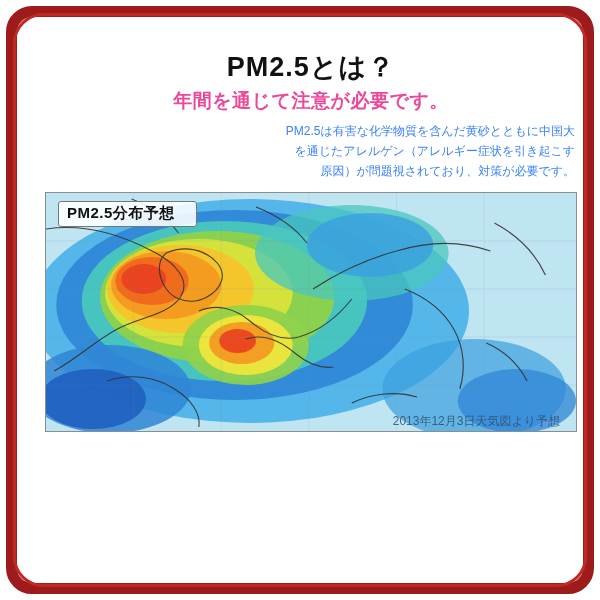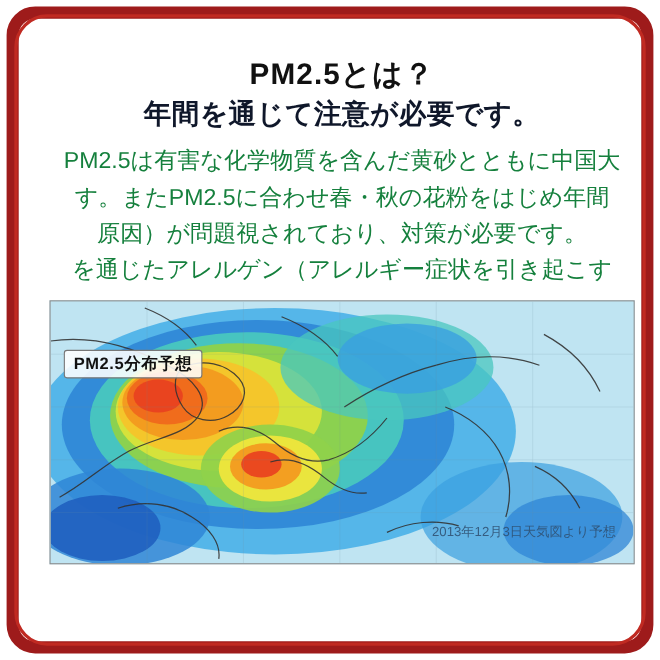--- a/index.html
+++ b/index.html
@@ -60,34 +60,34 @@
     color: #111111;
     font-size: 27px;
     font-weight: bold;
     letter-spacing: 1px;
     margin: 10px 0 6px 0;
     line-height: 1.2;
   }
 
   .subheadline {
     text-align: center;
-    color: #0f172a;
-    font-size: 25px;
+    color: #ec4899;
+    font-size: 19px;
     font-weight: bold;
     margin: 4px 0 10px 0;
     line-height: 1.25;
     letter-spacing: 0.5px;
   }
 
   .body-copy {
-    color: #15803d;
-    font-size: 21px;
+    color: #3b82f6;
+    font-size: 12px;
     line-height: 1.48;
     padding: 0 6px;
-    text-align: center;
+    text-align: right;
   }
   .body-copy p {
     margin: 0 0 2px 0;
   }
 
   
   .map-panel {
     position: relative;
     margin: 12px 4px 0 4px;
     height: 238px;
@@ -97,32 +97,31 @@
   }
 
   .map-title {
     position: absolute;
     left: 12px;
     top: 8px;
     z-index: 20;
     background: rgba(255,255,255,0.88);
     border: 1px solid #777;
     border-radius: 3px;
-    padding: 2px 8px 3px 8px;
+    padding: 2px 21px 3px 8px;
     font-size: 15px;
     font-weight: bold;
     color: #111;
     letter-spacing: 0.5px;
-    margin-top: 36px;
   }
 
   .map-credit {
     position: absolute;
     right: 16px;
-    bottom: 20px;
+    bottom: 1px;
     z-index: 20;
     font-size: 12px;
     color: #2f4f70;
     opacity: 0.85;
   }
 
   .map-svg {
     position: absolute;
     inset: 0;
     width: 100%;
@@ -136,23 +135,22 @@
 <div class="page">
   <div class="outer-frame">
     <div class="inner-area">
 
       <div class="headline">PM2.5とは？</div>
 
       <div class="subheadline">年間を通じて注意が必要です。</div>
 
       <div class="body-copy">
         <p>PM2.5は有害な化学物質を含んだ黄砂とともに中国大</p>
-        <p>す。またPM2.5に合わせ春・秋の花粉をはじめ年間</p>
+        <p>を通じたアレルゲン（アレルギー症状を引き起こす</p>
         <p>原因）が問題視されており、対策が必要です。</p>
-        <p>を通じたアレルゲン（アレルギー症状を引き起こす</p>
       </div>
 
       <div class="map-panel">
 
         <svg class="map-svg" viewBox="0 0 520 238" preserveAspectRatio="none">
           <defs>
             <clipPath id="mapclip">
               <rect x="0" y="0" width="520" height="238"></rect>
             </clipPath>
           </defs>

